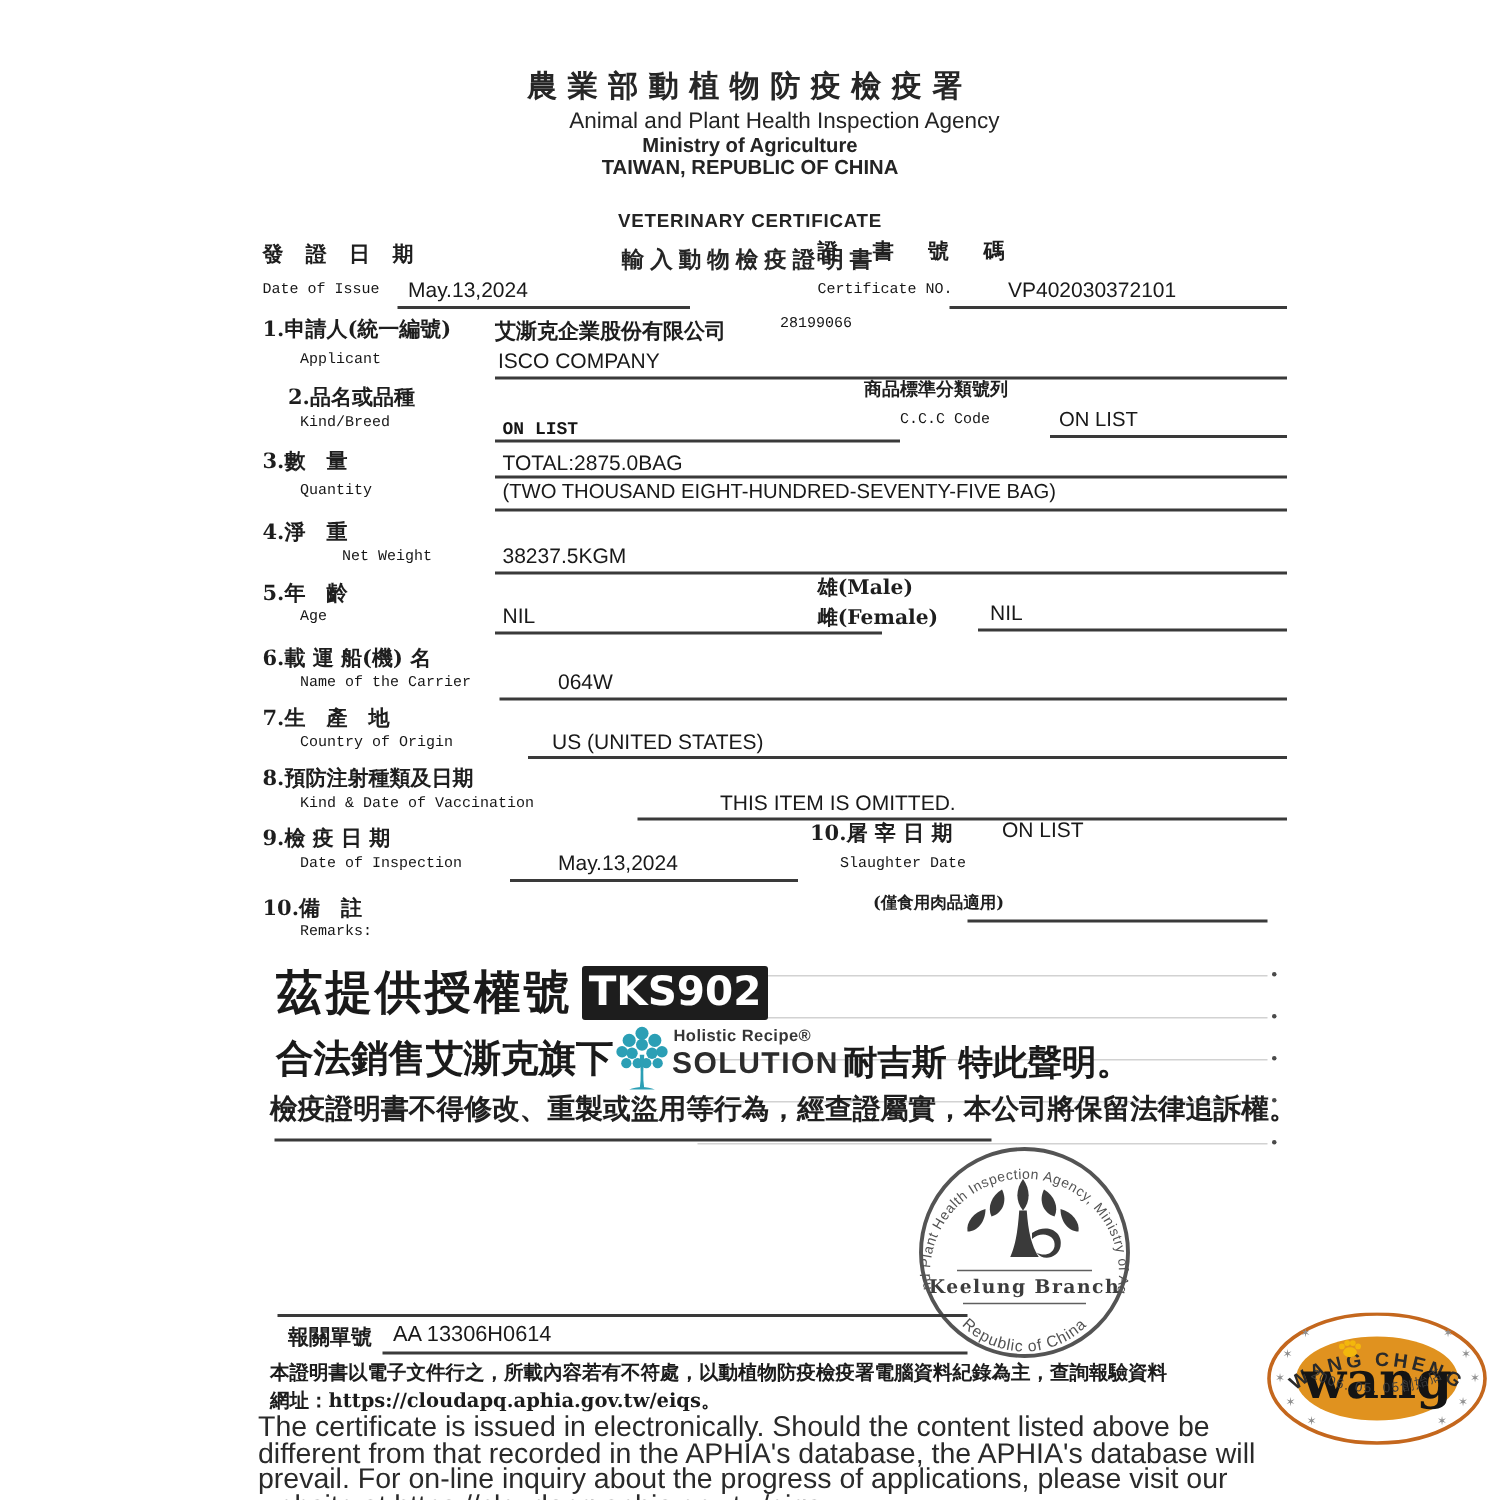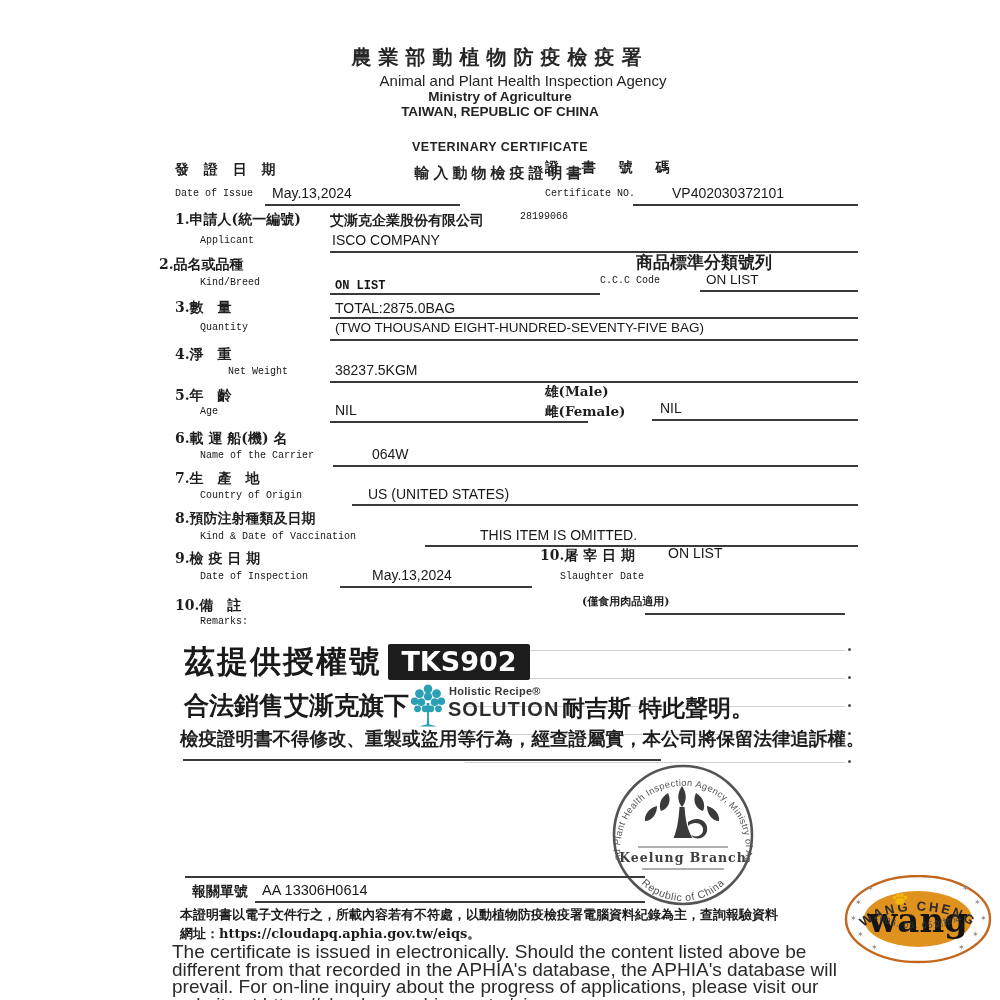--- a/index.html
+++ b/index.html
@@ -55,22 +55,22 @@
   <div class="abs val" style="left:672px;top:185px;">VP402030372101</div>
   <div class="line" style="left:633px;top:204px;width:225px;"></div>
 
   <div class="abs zh" style="left:175px;top:211px;">1.申請人(統一編號)</div>
   <div class="abs zh" style="left:330px;top:212px;font-weight:600;">艾澌克企業股份有限公司</div>
   <div class="abs mono" style="left:520px;top:211px;">28199066</div>
   <div class="abs mono" style="left:200px;top:235px;">Applicant</div>
   <div class="abs val" style="left:332px;top:232px;">ISCO COMPANY</div>
   <div class="line" style="left:330px;top:251px;width:528px;"></div>
 
-  <div class="abs zh" style="left:159px;top:256px;text-align:center;">2.品名或品種</div>
-  <div class="abs zh" style="left:636px;top:251px;font-size:17px;">商品標準分類號列</div>
+  <div class="abs zh" style="left:192px;top:256px;text-align:center;">2.品名或品種</div>
+  <div class="abs zh" style="left:576px;top:251px;font-size:12px;">商品標準分類號列</div>
   <div class="abs mono" style="left:200px;top:277px;">Kind/Breed</div>
   <div class="abs mono" style="left:335px;top:279px;font-size:12px;font-weight:600;">ON LIST</div>
   <div class="abs mono" style="left:600px;top:275px;">C.C.C Code</div>
   <div class="abs val" style="left:706px;top:272px;font-size:13.5px;">ON LIST</div>
   <div class="line" style="left:330px;top:293px;width:270px;"></div>
   <div class="line" style="left:700px;top:290px;width:158px;"></div>
 
   <div class="abs zh" style="left:175px;top:299px;">3.數　量</div>
   <div class="abs val" style="left:335px;top:300px;">TOTAL:2875.0BAG</div>
   <div class="line" style="left:330px;top:317px;width:528px;"></div>
@@ -130,21 +130,21 @@
       <span class="dot"></span>
     </div>
   <div class="faint" style="left:465px;top:734px;width:380px;">
       <span class="dot"></span>
     </div>
   <div class="faint" style="left:465px;top:762px;width:380px;">
       <span class="dot"></span>
     </div>
 
   <div class="abs big1" style="left:184px;top:641px;">茲提供授權號</div>
-  <div class="code-box" style="left:388px;top:644px;width:142px;height:36px;">TKS902</div>
+  <div class="code-box" style="left:388px;top:644px;width:124px;height:36px;">TKS902</div>
 
   <div class="abs big2" style="left:184px;top:689px;">合法銷售艾澌克旗下</div>
 
   <svg class="abs" style="left:409px;top:682px;" width="38" height="46" viewBox="0 0 40 48">
     <g fill="#2b9fb5">
       <circle cx="20" cy="7" r="4.6"></circle>
         <circle cx="11" cy="12" r="4.6"></circle>
         <circle cx="29" cy="12" r="4.6"></circle>
       <circle cx="6" cy="20" r="4"></circle>
         <circle cx="20" cy="15" r="4.2"></circle>

